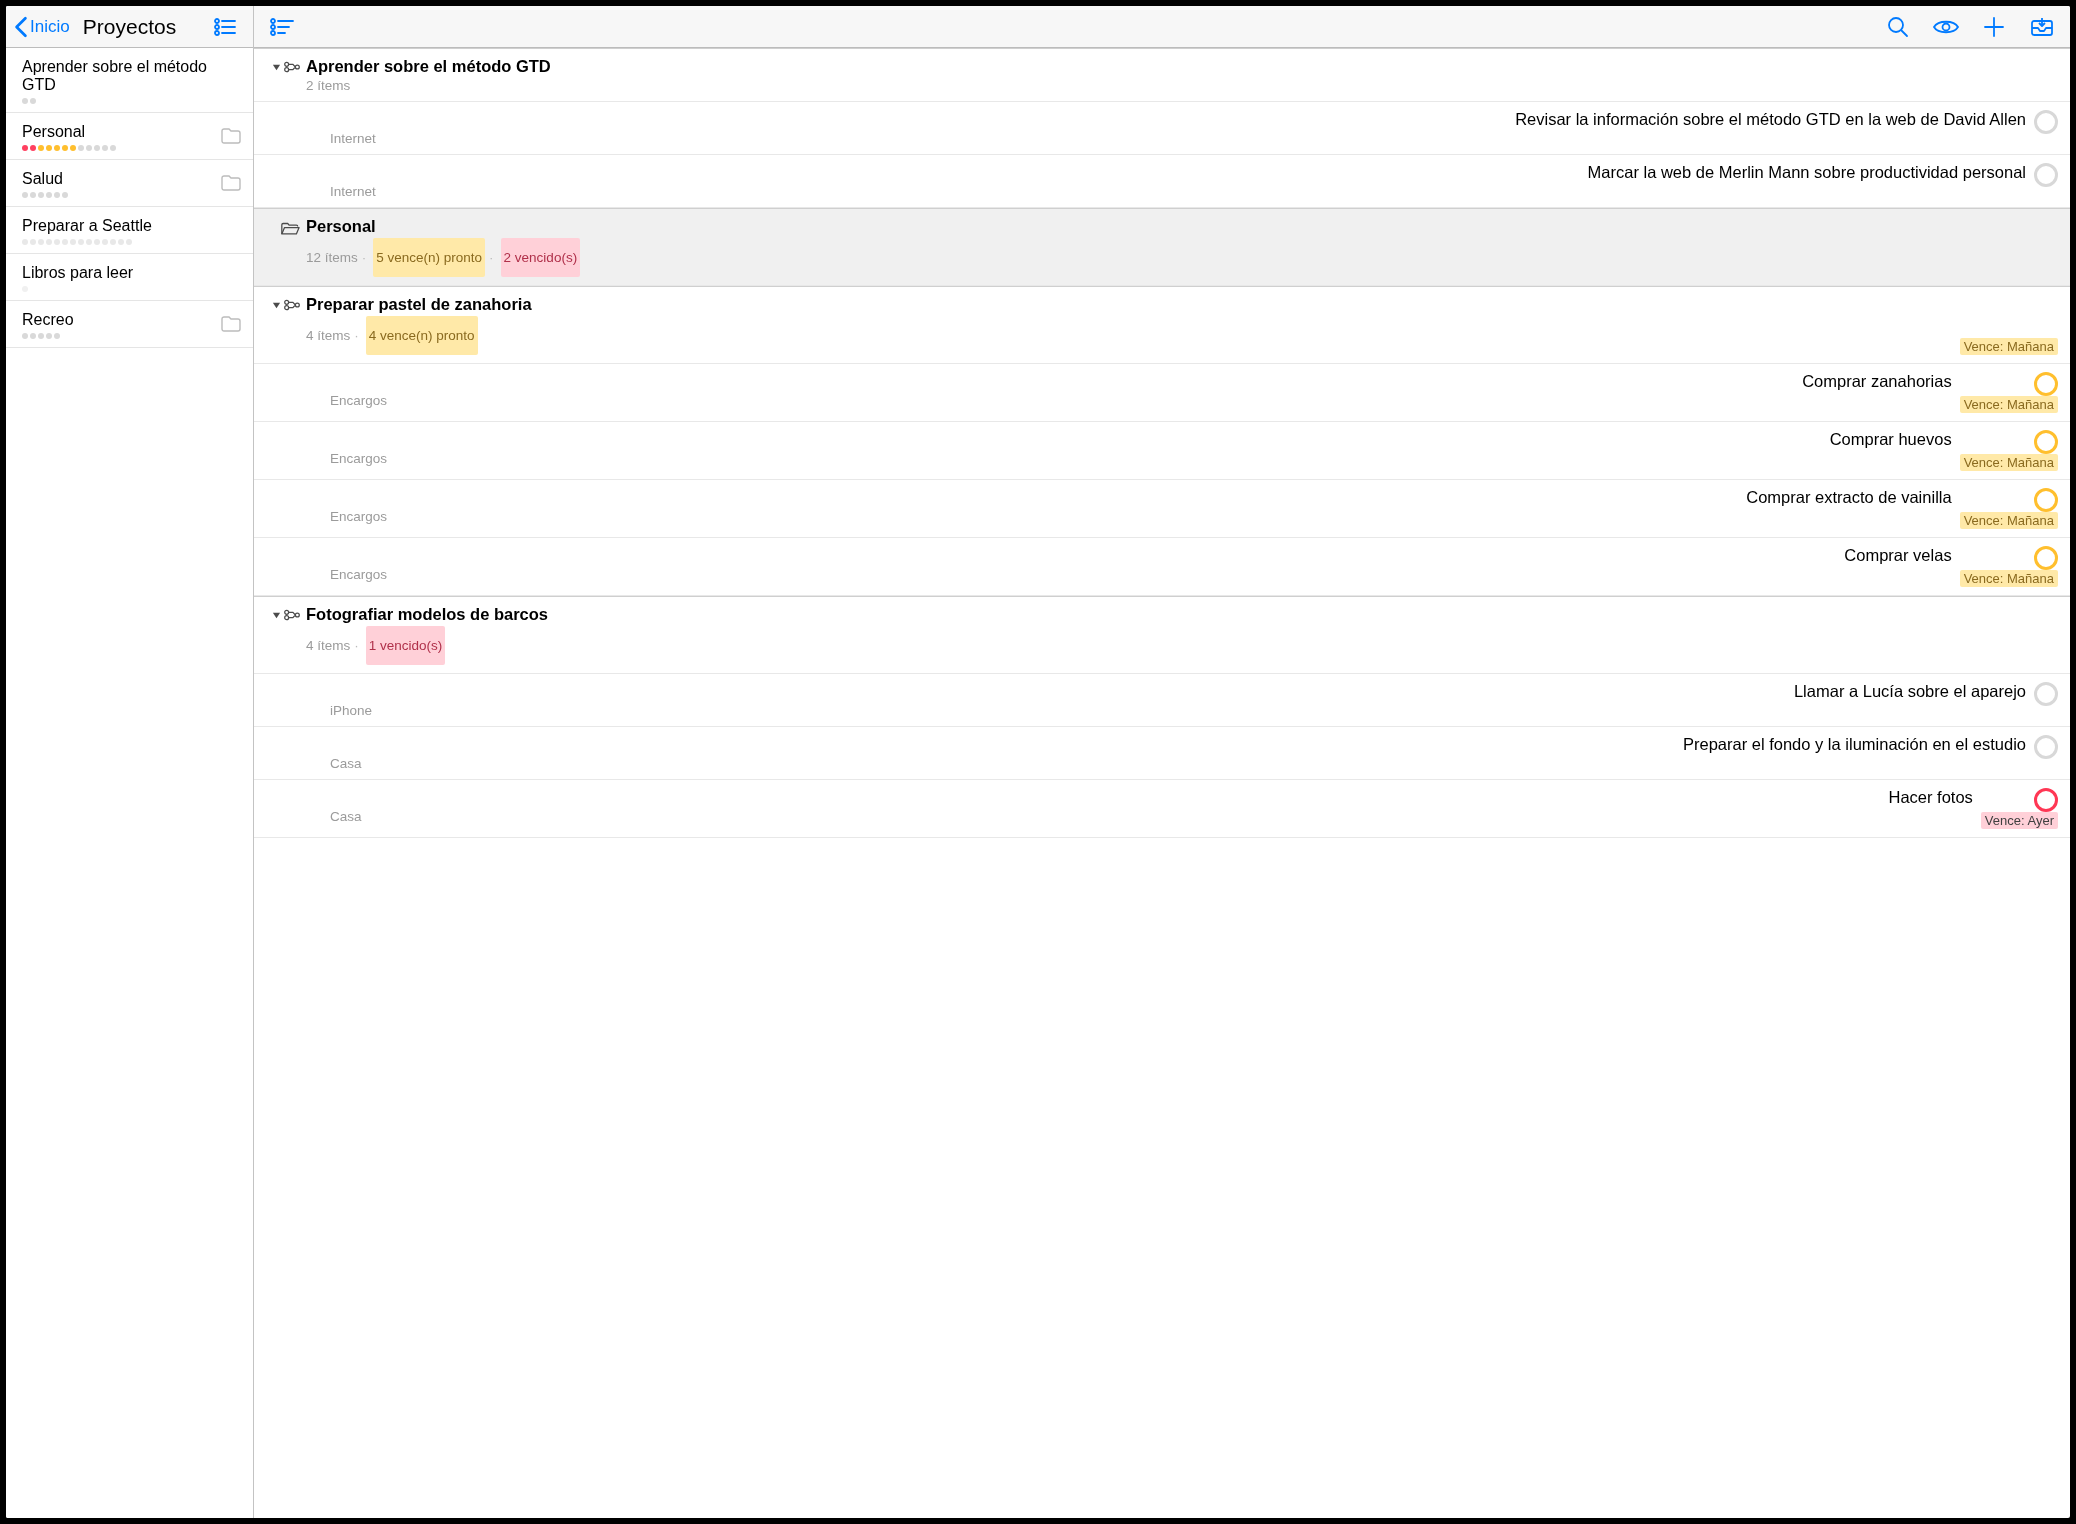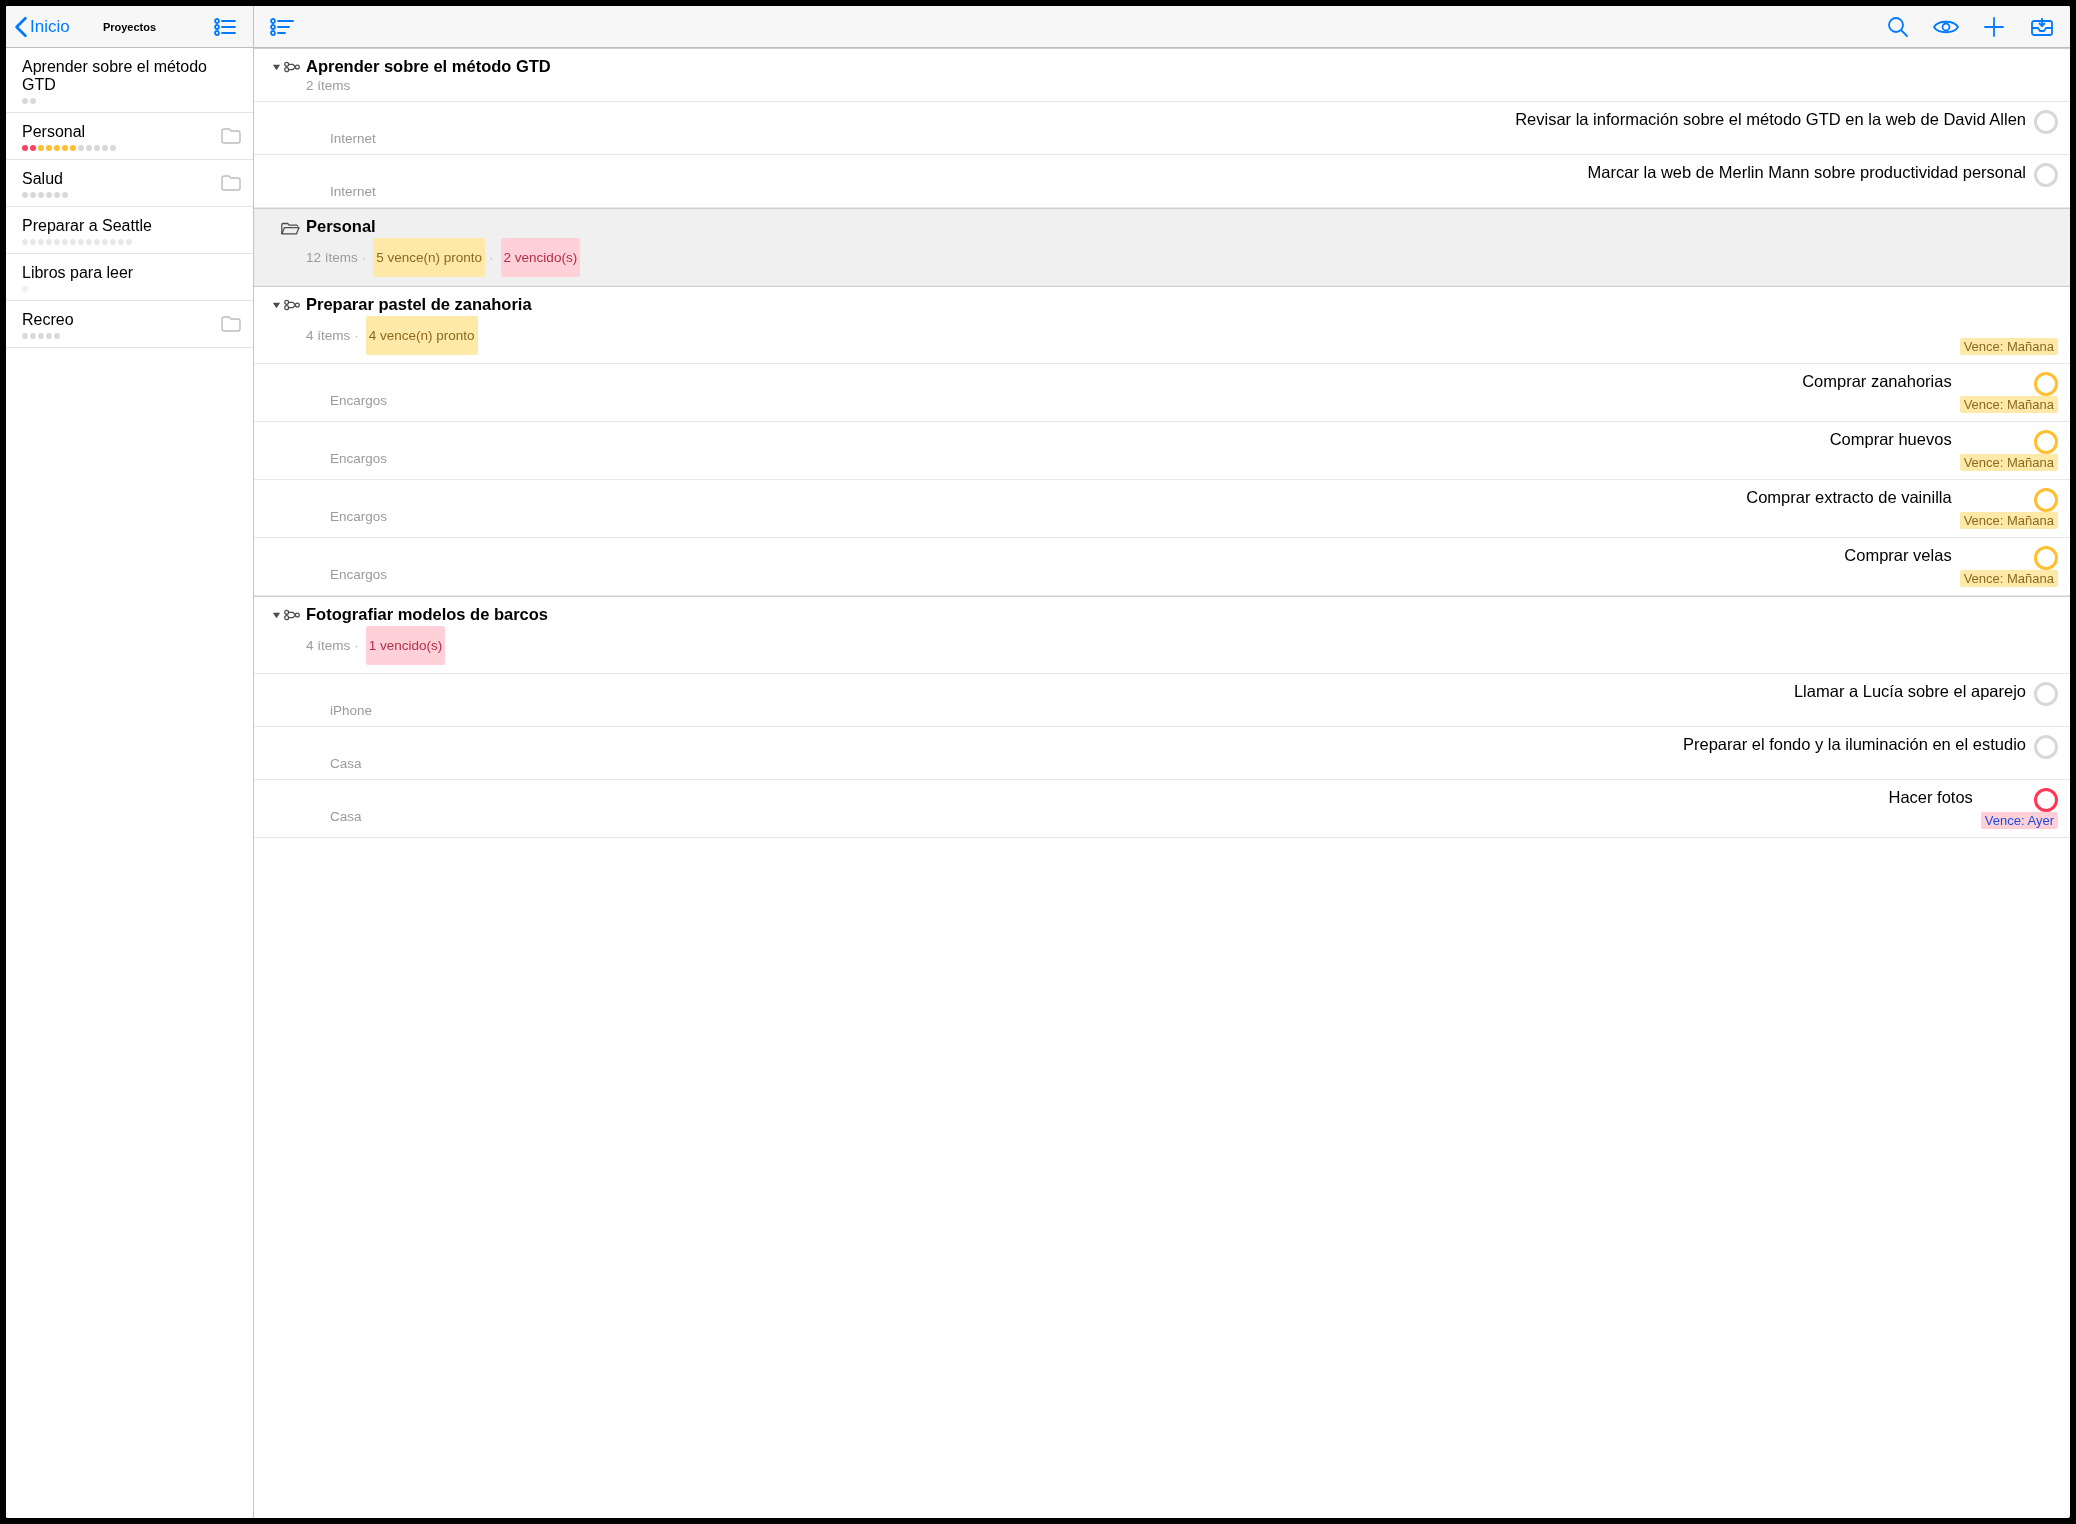--- a/index.html
+++ b/index.html
@@ -8,21 +8,21 @@
 
 
 .sidebar { width:248px; min-width:248px; background:#fff; border-right:1px solid #c3c3c3; display:flex; flex-direction:column; }
 .main { flex:1; display:flex; flex-direction:column; }
 
 
 .tb { height:42px; background:#f7f7f7; border-bottom:1px solid #bcbcbc; display:flex; align-items:center; padding:12px 8px; }
 .sidebar .tb { justify-content:space-between; }
 .back { display:flex; align-items:center; color:#007aff; font-size:17px; cursor:pointer; }
 .back svg { margin-right:2px; }
-.sb-title { font-size:11px; font-weight:700; color:#000; position:absolute; left:50%; transform:translateX(-50%); }
+.sb-title { font-size:21px; font-weight:400; color:#000; position:absolute; left:50%; transform:translateX(-50%); }
 .tb-icon { width:40px; height:40px; display:flex; align-items:center; justify-content:center; cursor:pointer; color:#007aff; }
 .main .tb { justify-content:space-between; }
 .tb-left, .tb-right { display:flex; align-items:center; gap:4px; }
 .tb-right .tb-icon { margin-left:4px; }
 
 
 .sb-list { flex:1; overflow:auto; }
 .sb-item { padding:10px 12px 8px 16px; border-bottom:1px solid #e5e5e5; cursor:pointer; position:relative; }
 .sb-item .title { font-size:16px; color:#000; }
 .sb-dots { margin-top:4px; display:flex; gap:2px; }
@@ -37,21 +37,21 @@
 .handle { width:38px; display:flex; align-items:center; justify-content:flex-end; padding-top:4px; gap:3px; }
 .content { flex:1; padding-left:6px; }
 .content .t { font-size:16.5px; color:#000; }
 .content .t.bold { font-weight:600; }
 .content .sub { font-size:13.5px; color:#9b9b9b; margin-top:2px; display:flex; align-items:center; flex-wrap:wrap; }
 .chip { padding:12px 3px; border-radius:2px; margin-left:3px; }
 .chip.soon { background:#ffe9a8; color:#8a6a1f; }
 .chip.over { background:#ffd0d8; color:#b0304a;text-align:center; }
 .due { font-size:13px; padding:1px 4px; border-radius:2px; align-self:flex-end; margin-top:auto; white-space:nowrap; }
 .due.soon { background:#ffe9a8; color:#8a6a1f; }
-.due.over { background:#ffd0d8; color:#1d4ed8; }
+.due.over { background:#ffd0d8; color:#404040; }
 .rcol { display:flex; flex-direction:column; align-items:flex-end; justify-content:space-between; align-self:stretch; margin-left:8px; }
 .circle { width:24px; height:24px; border-radius:50%; border:3px solid #d8d8d8; cursor:pointer; }
 .circle.soon { border-color:#ffbf2e; }
 .circle.over { border-color:#ff3754; }
 .indent { padding-left:30px;text-align:right; }
 .sep { display:inline-block; margin:0 4px; color:#bbb; }
 
 
 svg { display:block; }
 </style>

